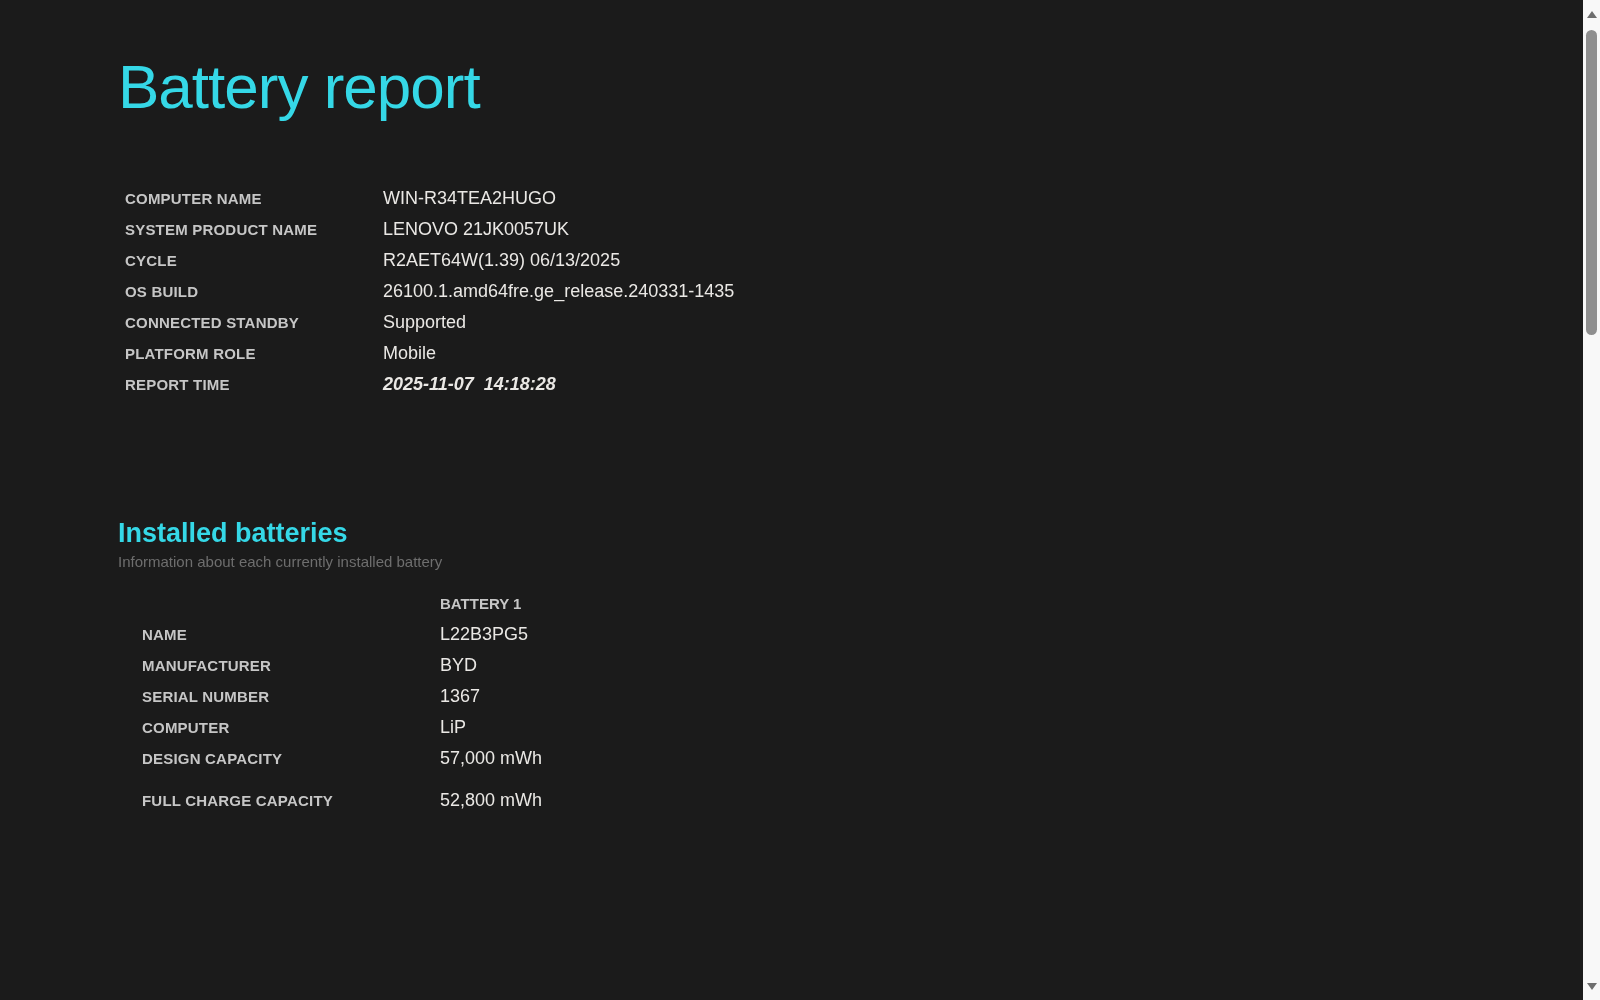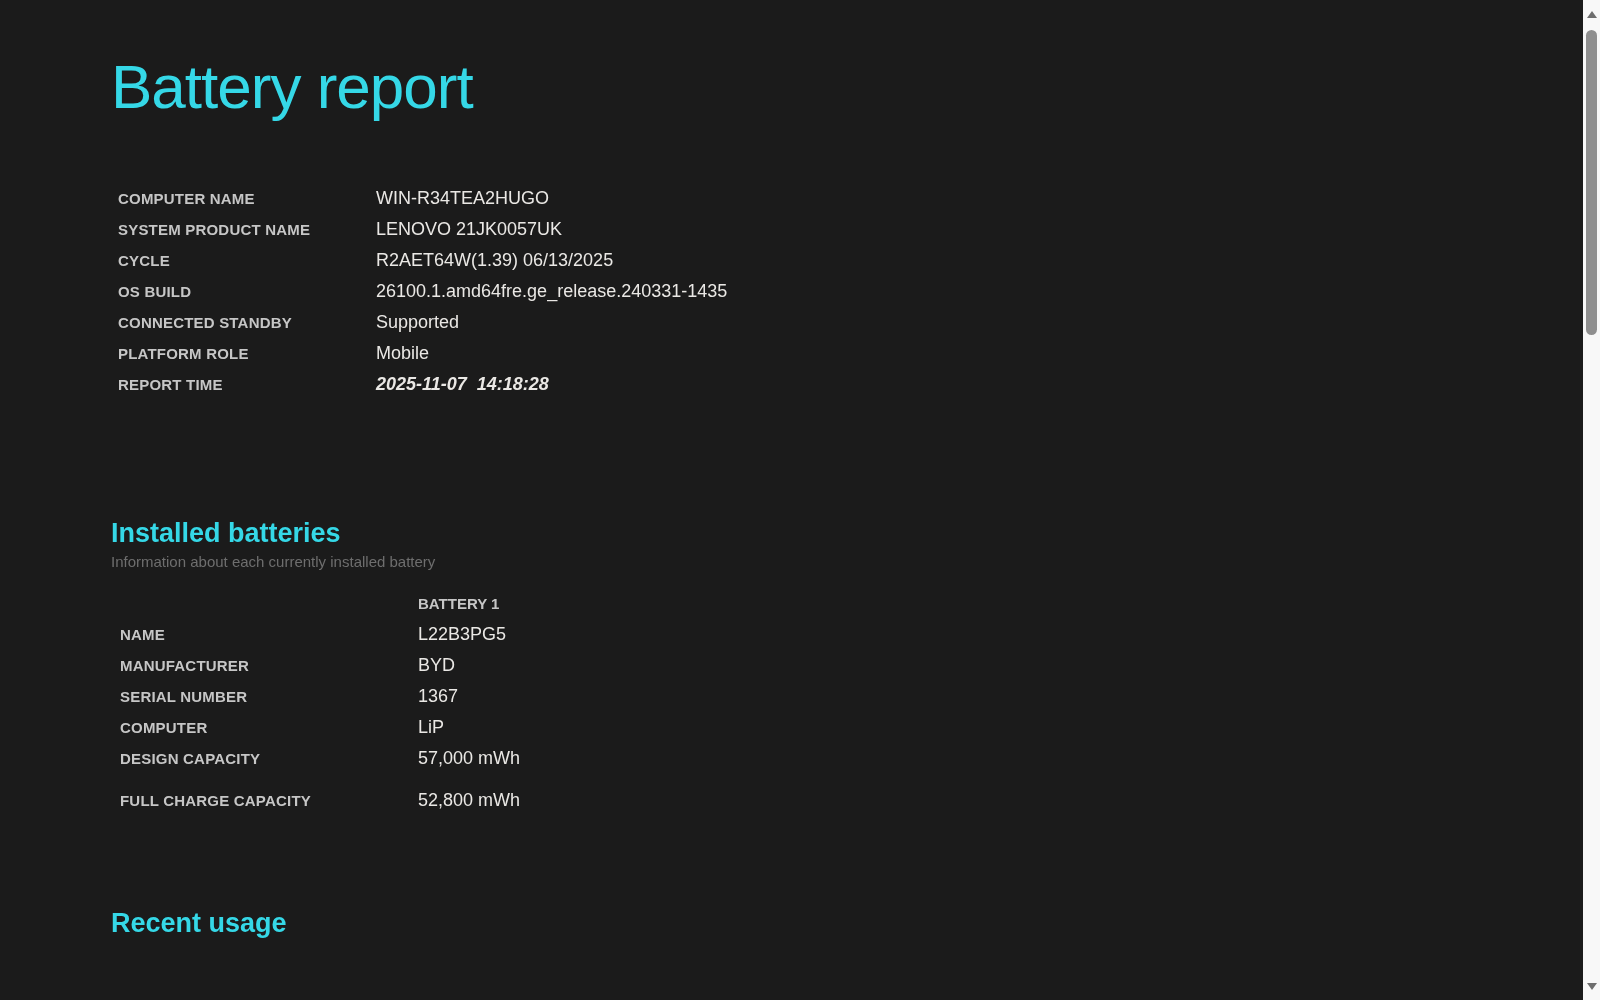--- a/index.html
+++ b/index.html
@@ -16,21 +16,21 @@
   body{
     width:1600px;height:1000px;
     background:var(--background);
     color:var(--value);
     font-family:"Liberation Sans","DejaVu Sans",sans-serif;
     overflow:hidden;
     position:relative;
   }
   .content{
     position:absolute;
-    top:0;left:111px;
+    top:0;left:118px;
     width:1420px;
   }
   h1.page-title{
     margin:50px 0 0 0;
     font-size:62px;
     font-weight:300;
     line-height:1.18;
     color:var(--accent);
     letter-spacing:-1px;
   }
@@ -60,21 +60,21 @@
     line-height:1.1;
     color:var(--accent);
   }
   .section-installed{margin-top:119px;}
   .section-subtitle{
     margin-top:4px;
     font-size:15px;
     font-weight:300;
     color:var(--subtitle);
   }
-  .battery-table{margin:18px 0 0 9px;}
+  .battery-table{margin:18px 0 0 24px;}
   .battery-table td,.battery-table th{height:31px;vertical-align:middle;}
   .battery-table td.label{width:298px;}
   th.col-header{
     text-align:left;
     font-size:15px;
     font-weight:700;
     color:var(--label);
     padding:0;
   }
   tr.gap-row td{height:11px;}
@@ -200,23 +200,20 @@
           </tr>
   <tr>
     <td class="label">FULL CHARGE CAPACITY</td>
     <td class="value">52,800 mWh</td>
   </tr>
 
 </tbody>
     </table>
   </div>
 
-  <div class="section-recent">
-    <h2 class="section-heading">Recent usage</h2>
-  </div>
 
 </div>
 
 <div class="scrollbar">
   <div class="sb-btn up">
     <div class="tri-up"></div>
   </div>
   <div class="sb-thumb"></div>
   <div class="sb-btn down">
     <div class="tri-down"></div>

